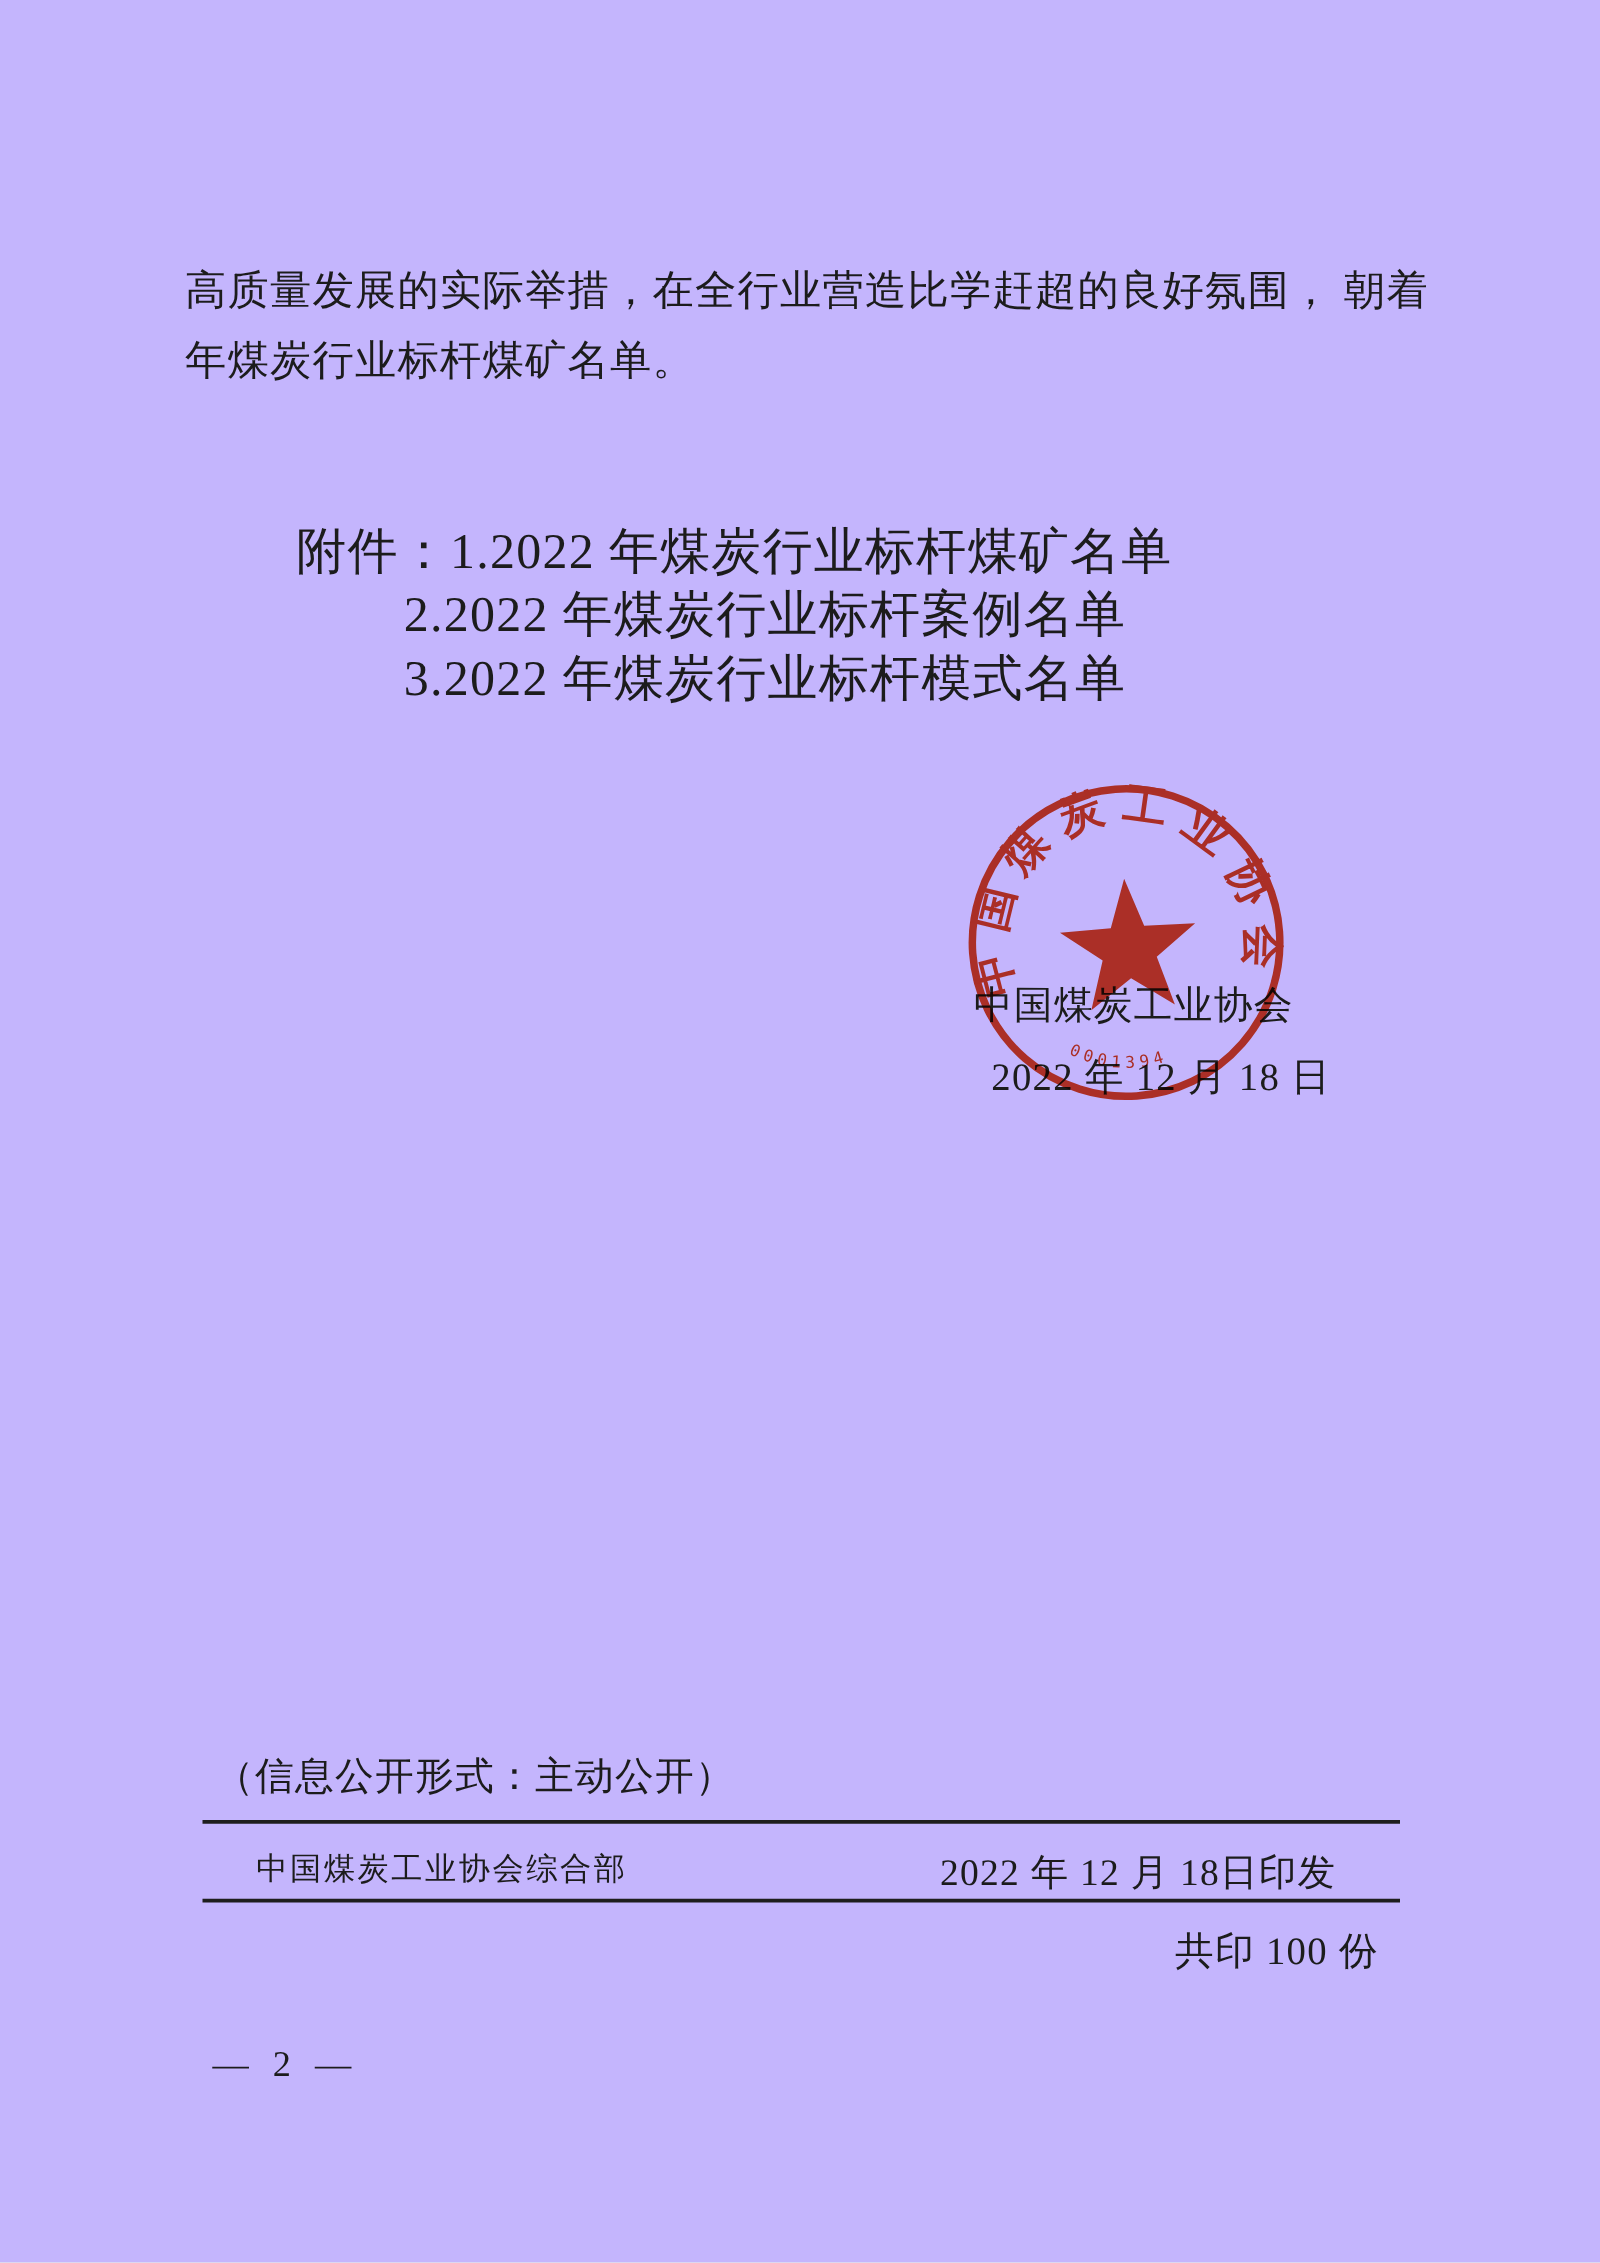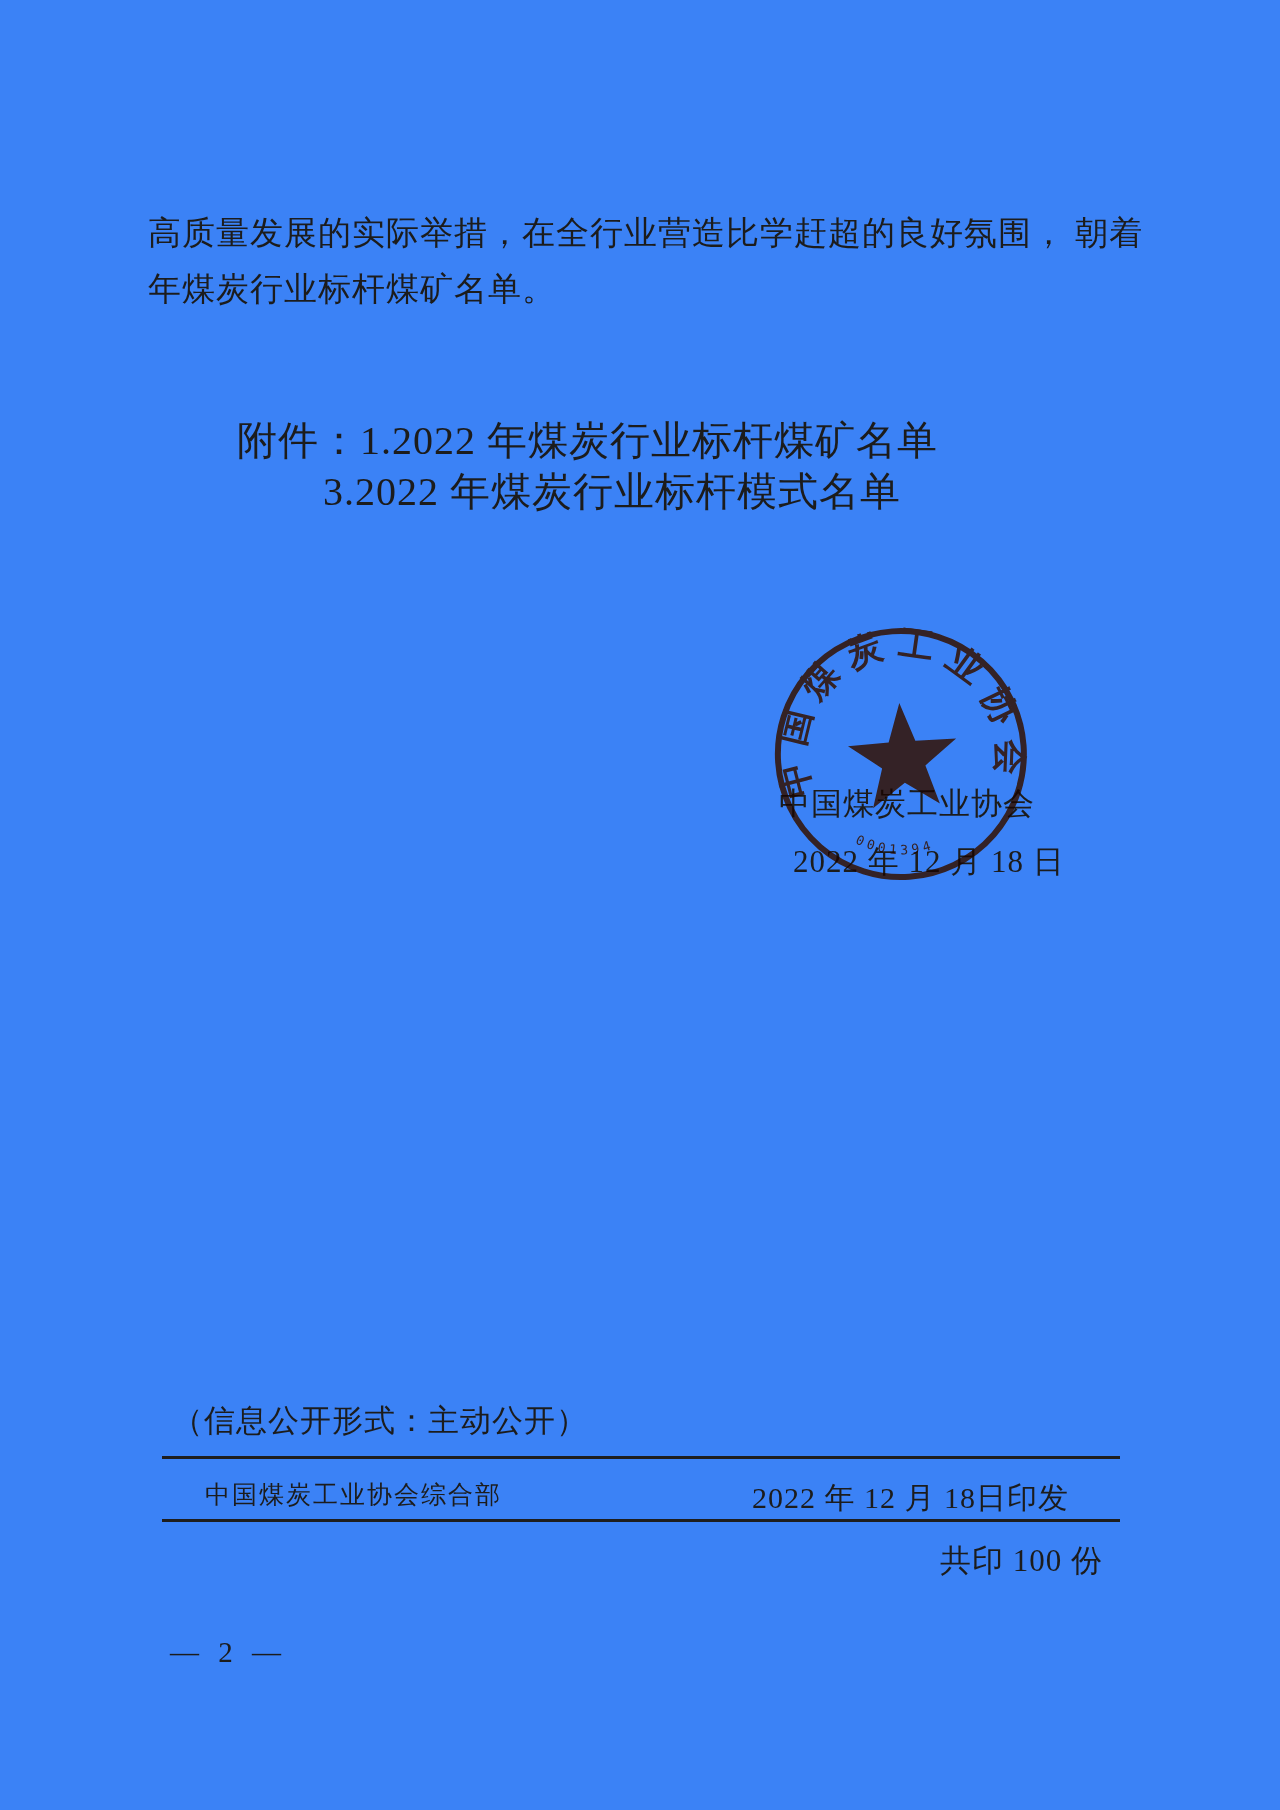--- a/index.html
+++ b/index.html
@@ -1,20 +1,20 @@
 <!DOCTYPE html>
 <html><head>
 <meta charset="utf-8">
 <style>
   html,body{margin:0;padding:0;background:#e8e8e8;}
   .page{
     position:relative;
     width:1280px;height:1810px;
     margin:0 auto;
-    background:#3b82f6;
+    background:#c4b5fd;
     font-family:"Liberation Serif","DejaVu Serif",serif;
     color:#1c1c1c;
     overflow:hidden;
     text-decoration:underline;
   }
   .abs{position:absolute;}
   
   .paragraph{
     left:148px;top:205px;width:975px;
     font-size:33px;line-height:56px;letter-spacing:1px;
@@ -58,20 +58,23 @@
   <div class="abs paragraph">
     <div class="para-line">高质量发展的实际举措，在全行业营造比学赶超的良好氛围， 朝着</div>
     <div class="para-line">年煤炭行业标杆煤矿名单。</div>
   </div>
 
   <div class="abs attachments">
     <div class="att-row">
       <span>附件：</span><span>1.2022 年煤炭行业标杆煤矿名单</span>
     </div>
     <div class="att-row att-indent">
+      <span>2.2022 年煤炭行业标杆案例名单</span>
+    </div>
+    <div class="att-row att-indent">
       <span>3.2022 年煤炭行业标杆模式名单</span>
     </div>
   </div>
 
   <div class="abs sig-org">中国煤炭工业协会</div>
   <div class="abs sig-date">2022 年 12 月 18 日</div>
 
   <svg class="abs seal" viewBox="0 0 268 276" width="268" height="276">
     <circle class="seal-ring" cx="133" cy="136" r="123"></circle>
     <polygon class="seal-star" transform="translate(135,142)" points="0,-57 13.4,-18.4 54.2,-17.6 21.7,7 33.5,46.1 0,22.8 -33.5,46.1 -21.7,7 -54.2,-17.6 -13.4,-18.4"></polygon>

